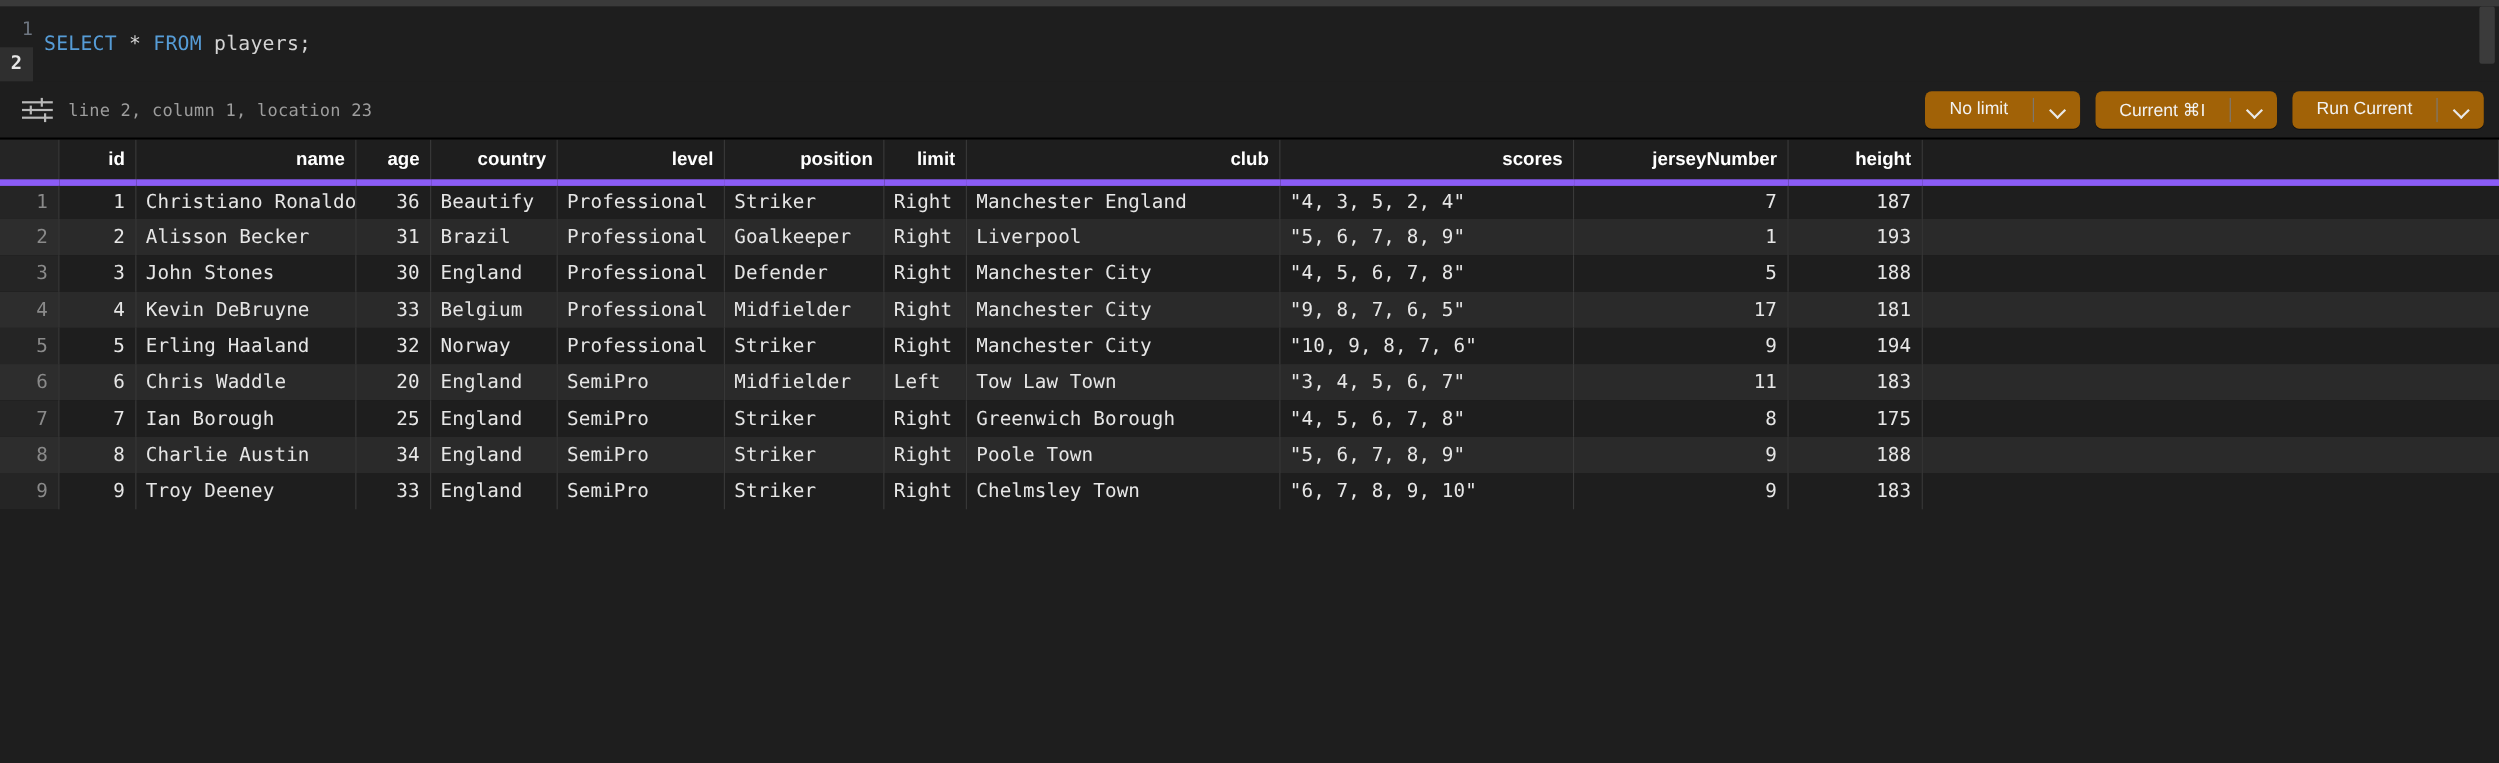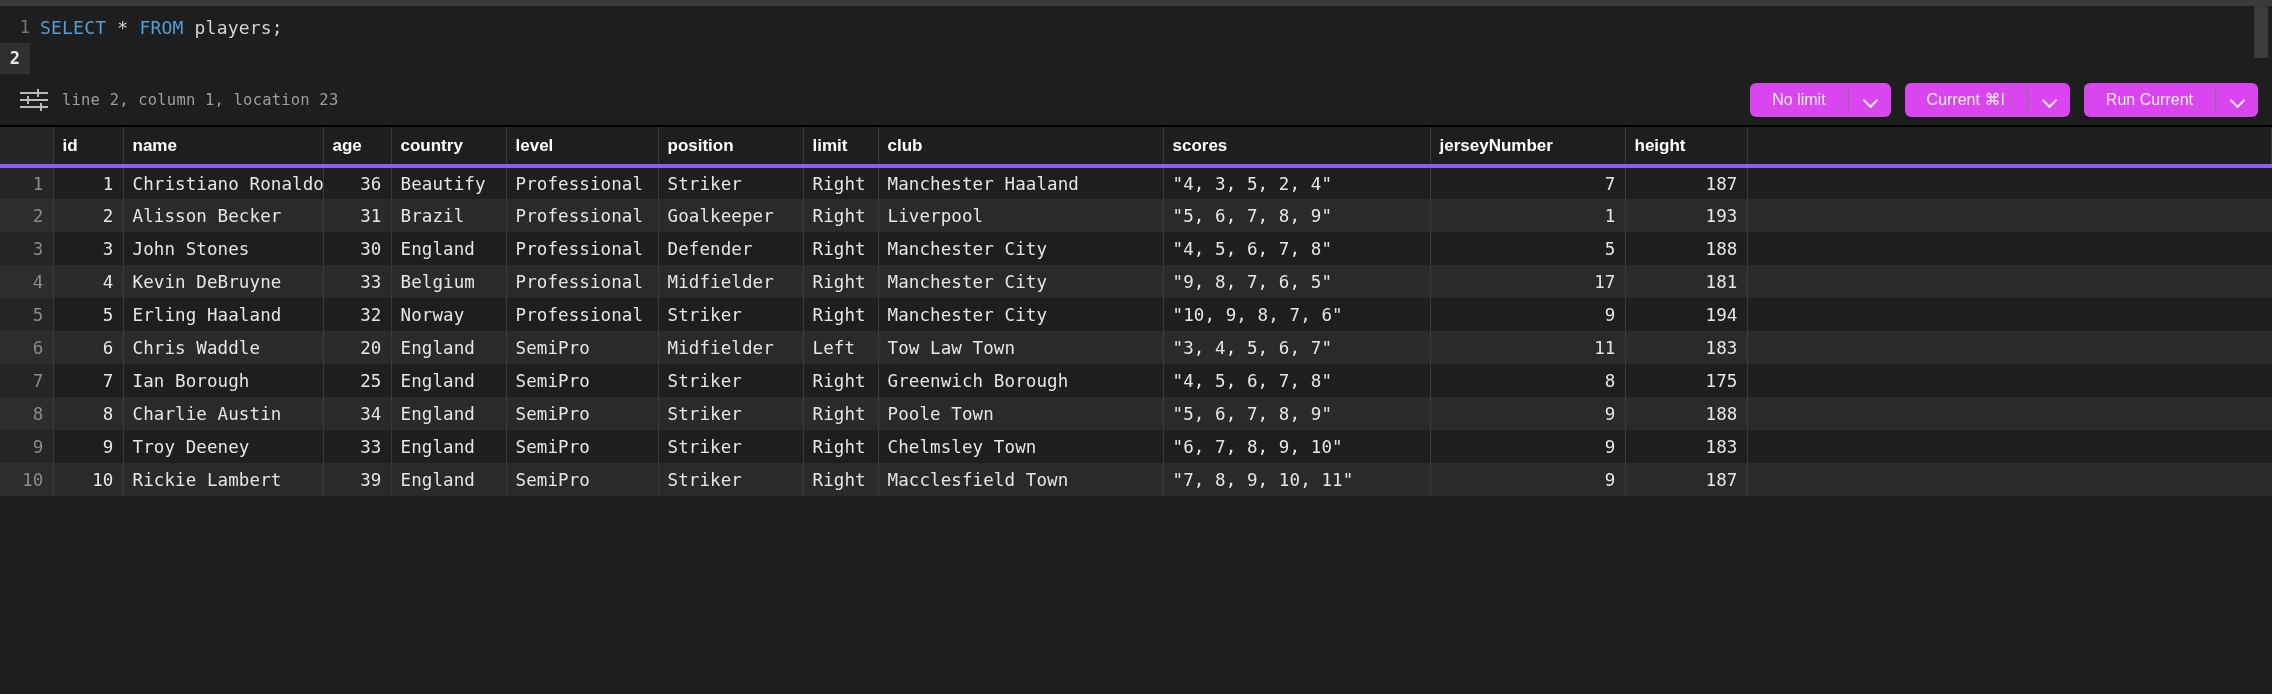--- a/index.html
+++ b/index.html
@@ -30,21 +30,21 @@
     font-size: 17px;
     line-height: 31px;
     color:#6e7681;
     user-select:none;
   }
   .gutter .ln { display:block; height:31px; }
   .gutter .ln.active { color:#e8e8e8; background:#2f2f2f; font-weight:bold;
       margin-left:-6px; padding-right:10px; padding-left:6px; }
   .code {
     flex:1 1 auto;
-    padding-top: 6px;
+    padding-top: 18px;
     font-size: 18px;
     line-height: 31px;
     color:#d4d4d4;
     white-space: pre;
     letter-spacing: .2px;
   }
   .kw { color:#569cd6; }
   .op { color:#d4d4d4; }
   .id { color:#d4d4d4; }
   .vscroll {
@@ -72,21 +72,21 @@
 
   .statustext {
     font-family:"DejaVu Sans Mono", monospace;
     font-size: 15.5px; color:#9d9d9d; letter-spacing: .2px;
   }
   .spacer { flex:1 1 auto; }
 
   .splitbtn {
     display:flex; align-items:stretch;
     height: 34px;
-    background:#d946ef;
+    background:#a16207;
     border-radius: 6px;
     margin-left: 14px;
     box-shadow: 0 1px 0 rgba(0,0,0,.45);
     overflow:hidden;
   }
   .splitbtn .lbl {
     display:flex; align-items:center; justify-content:center;
     padding: 0 22px;
     font-size: 16px; color:#f2f2f2;
     white-space:nowrap;
@@ -112,22 +112,22 @@
     padding: 0 9px;
     overflow:hidden; white-space:nowrap;
     border-right: 1px solid #3a3a3a;
   }
   table.rg thead th {
     background:#1e1e1e;
     color:#ffffff;
     font-size: 17px;
     font-weight: bold;
     font-family:"Liberation Sans", sans-serif;
-    text-align:left;
-    border-bottom: 4px solid #8b5cf6;
+    text-align:right;
+    border-bottom: 6px solid #8b5cf6;
     height: 39px;
   }
   table.rg thead th.rownum-h { border-right:1px solid #3a3a3a; background:#1e1e1e; }
   table.rg tbody td {
     font-family:"DejaVu Sans Mono", monospace;
     font-size: 17.5px;
     color:#e6e6e6;
     letter-spacing: .1px;
   }
   table.rg tbody tr.odd  td { background:#1e1e1e; }
@@ -248,21 +248,21 @@
       <tbody id="rows-body">
           <tr class="odd">
             <td class="rownum">1</td>
             <td class="num">1</td>
             <td class="txt">Christiano Ronaldo</td>
             <td class="num">36</td>
             <td class="txt">Beautify</td>
             <td class="txt">Professional</td>
             <td class="txt">Striker</td>
             <td class="txt">Right</td>
-            <td class="txt">Manchester Haaland</td>
+            <td class="txt">Manchester England</td>
             <td class="txt">"4, 3, 5, 2, 4"</td>
             <td class="num">7</td>
             <td class="num">187</td>
             <td style="border-right: none;"></td>
           </tr>
           <tr class="even">
             <td class="rownum">2</td>
             <td class="num">2</td>
             <td class="txt">Alisson Becker</td>
             <td class="num">31</td>
@@ -374,32 +374,17 @@
             <td class="txt">England</td>
             <td class="txt">SemiPro</td>
             <td class="txt">Striker</td>
             <td class="txt">Right</td>
             <td class="txt">Chelmsley Town</td>
             <td class="txt">"6, 7, 8, 9, 10"</td>
             <td class="num">9</td>
             <td class="num">183</td>
             <td style="border-right: none;"></td>
           </tr>
-          <tr class="even">
-            <td class="rownum">10</td>
-            <td class="num">10</td>
-            <td class="txt">Rickie Lambert</td>
-            <td class="num">39</td>
-            <td class="txt">England</td>
-            <td class="txt">SemiPro</td>
-            <td class="txt">Striker</td>
-            <td class="txt">Right</td>
-            <td class="txt">Macclesfield Town</td>
-            <td class="txt">"7, 8, 9, 10, 11"</td>
-            <td class="num">9</td>
-            <td class="num">187</td>
-            <td style="border-right: none;"></td>
-          </tr>
         </tbody>
     </table>
   </div>
 
 </div>
 
 </body></html>

